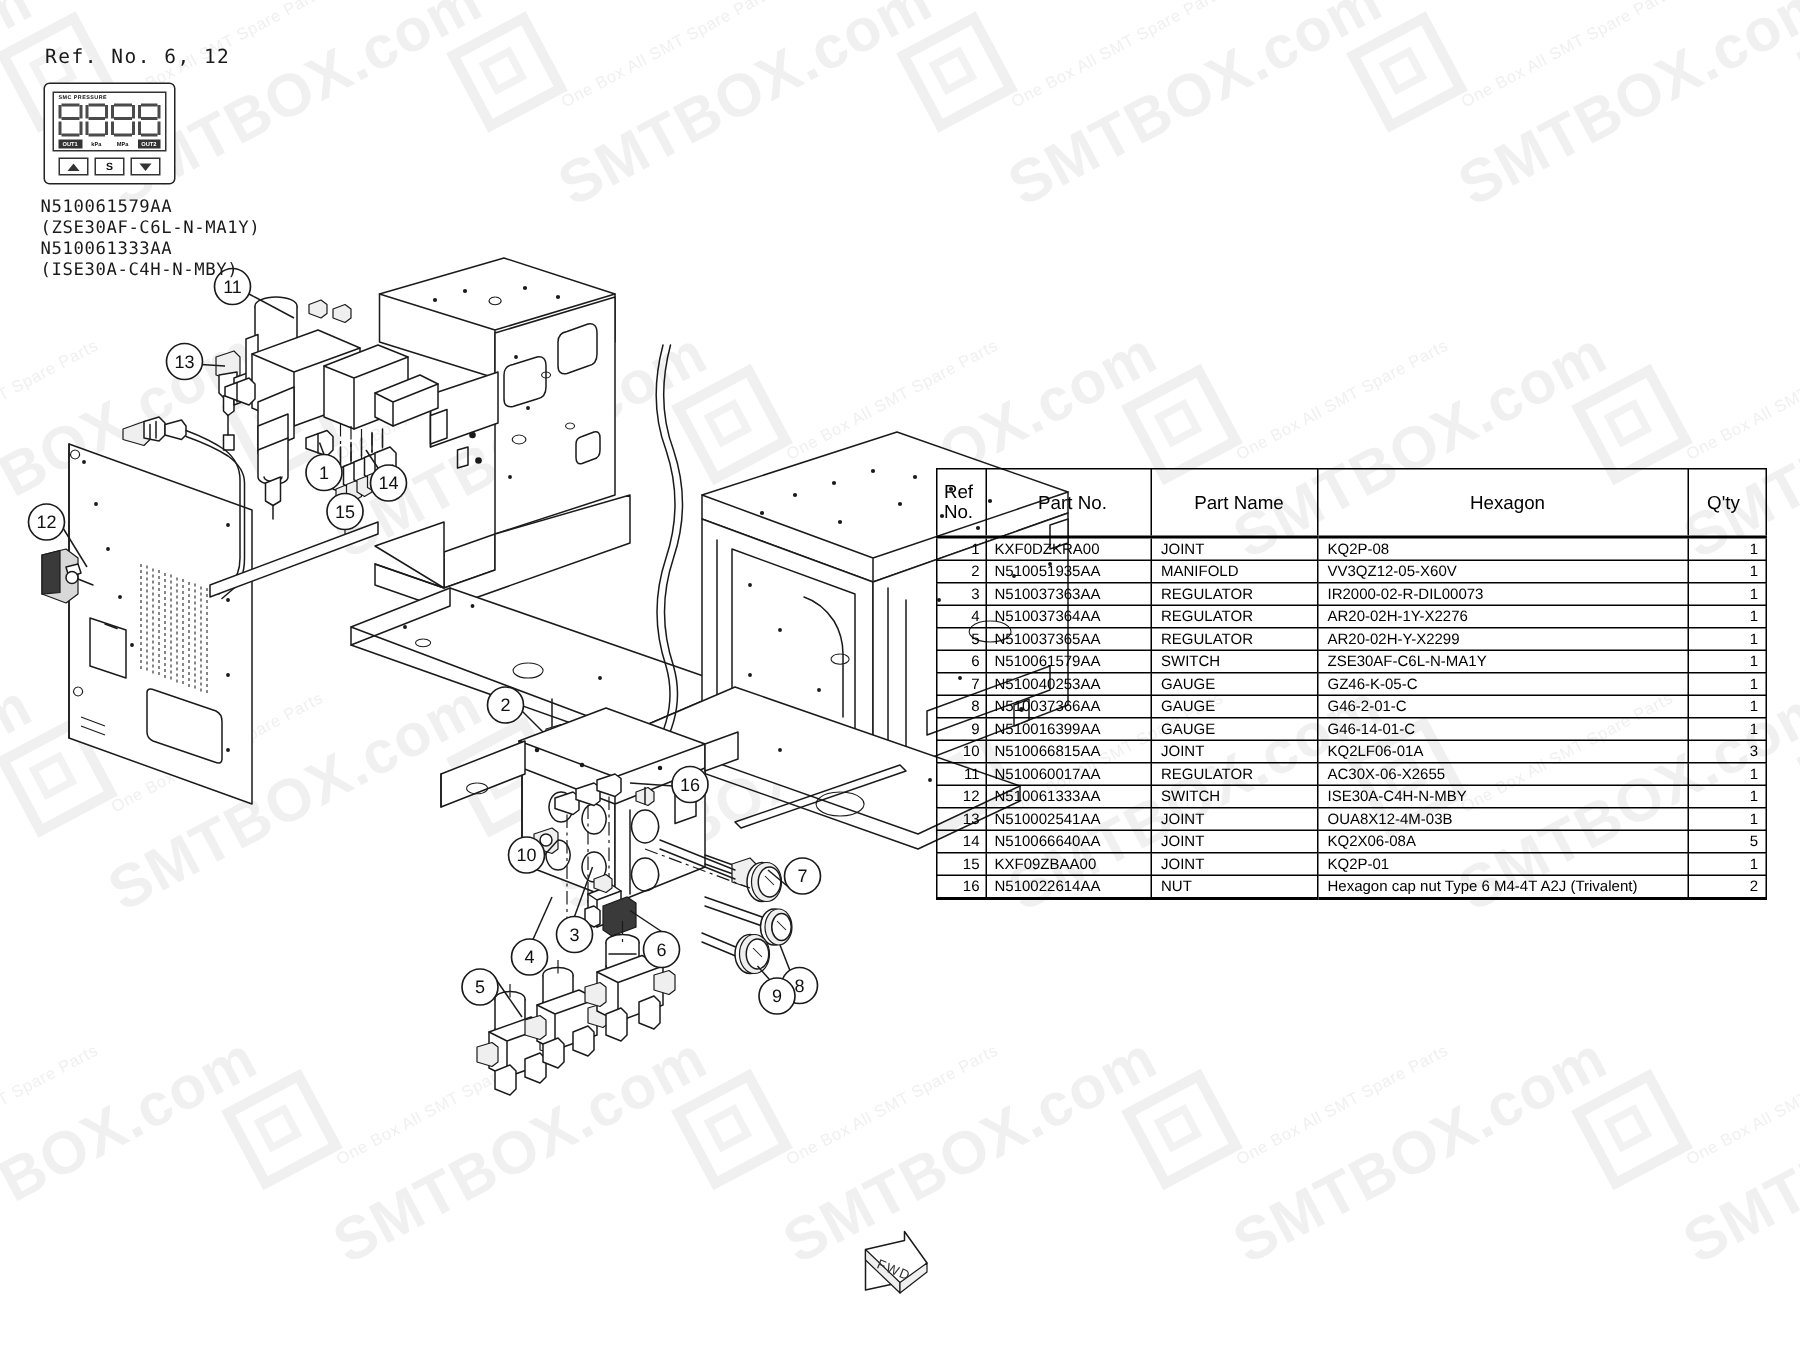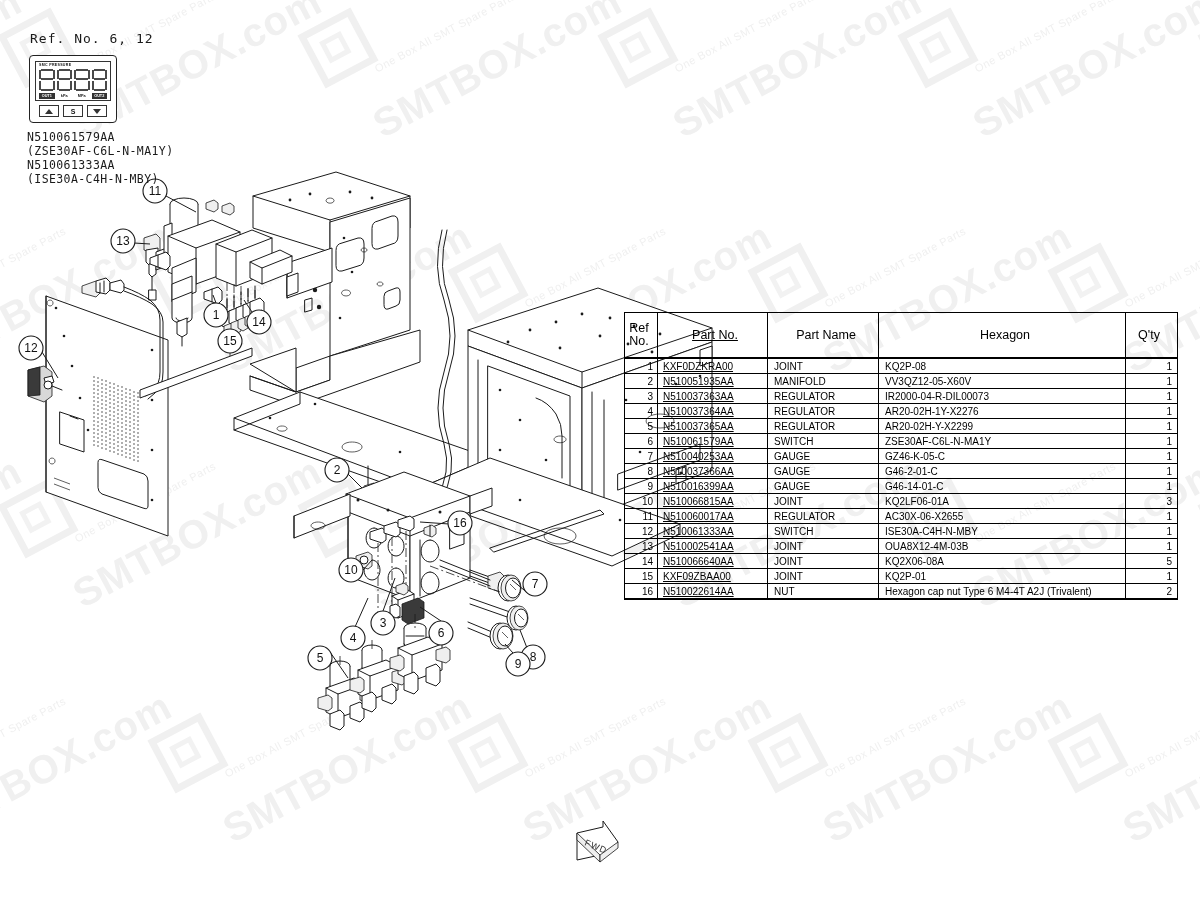--- a/index.html
+++ b/index.html
@@ -144,21 +144,21 @@
     border-bottom:2px solid #000;
   }
   #parts-table thead th.th-ref{line-height:13px;}
   #parts-table tbody td{
     height:14px;
     font-size:10px;
     vertical-align:middle;
     white-space:nowrap;
   }
   .c-ref{width:28px;text-align:right;padding-right:4px !important;}
-  .c-pno{width:104px;text-align:left;padding-left:5px !important;text-decoration:underline;}
+  .c-pno{width:104px;text-align:left;padding-left:5px !important;}
   .c-pname{width:104px;text-align:left;padding-left:6px !important;}
   .c-rem{text-align:left;padding-left:6px !important;}
   .c-qty{width:46px;text-align:right;padding-right:5px !important;}
   #parts-table tbody tr:last-child td{border-bottom:2px solid #000;}
 </style>
 </head>
 <body>
 
 <div id="page">
 
@@ -783,21 +783,21 @@
           <td class="c-ref">2</td>
           <td class="c-pno">N510051935AA</td>
           <td class="c-pname">MANIFOLD</td>
           <td class="c-rem">VV3QZ12-05-X60V</td>
           <td class="c-qty">1</td>
         </tr>
         <tr>
           <td class="c-ref">3</td>
           <td class="c-pno">N510037363AA</td>
           <td class="c-pname">REGULATOR</td>
-          <td class="c-rem">IR2000-04-R-DIL00073</td>
+          <td class="c-rem">IR2000-02-R-DIL00073</td>
           <td class="c-qty">1</td>
         </tr>
         <tr>
           <td class="c-ref">4</td>
           <td class="c-pno">N510037364AA</td>
           <td class="c-pname">REGULATOR</td>
           <td class="c-rem">AR20-02H-1Y-X2276</td>
           <td class="c-qty">1</td>
         </tr>
         <tr>

